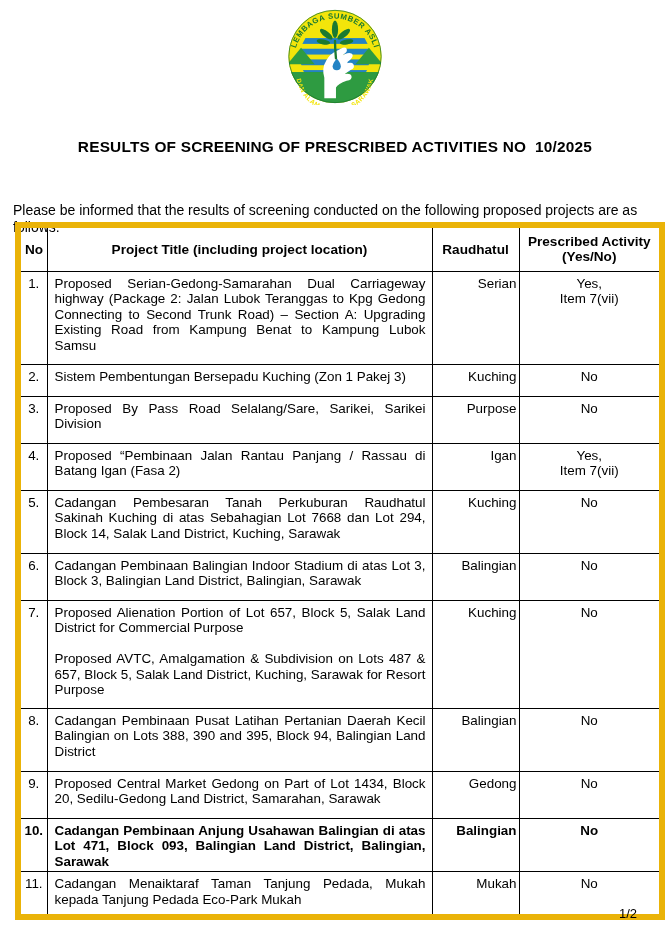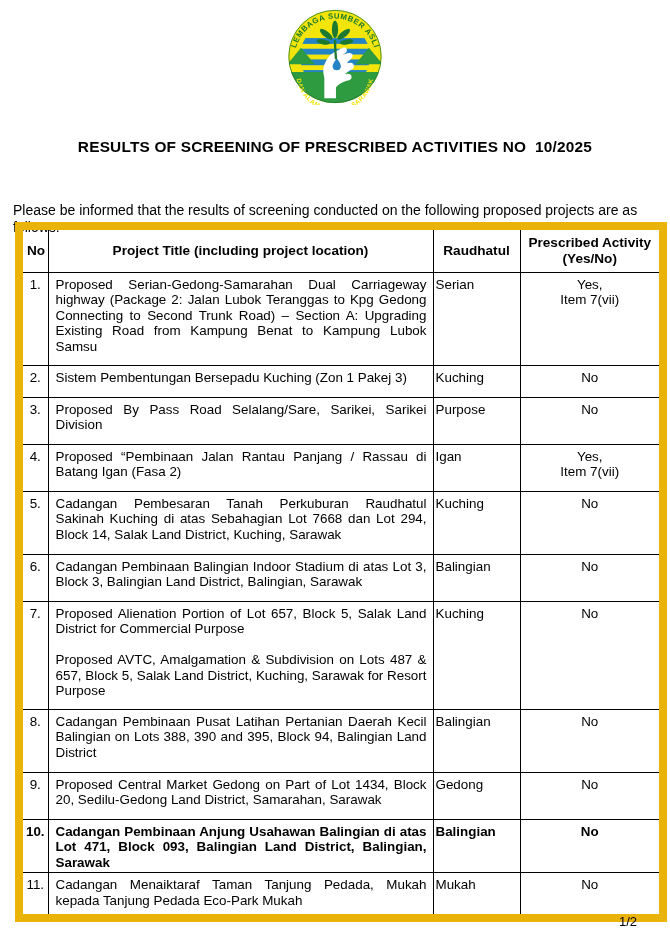--- a/index.html
+++ b/index.html
@@ -35,40 +35,39 @@
   .results-table {
     position: absolute; top: 222px; left: 15px;
     width: 644px;
     border-collapse: collapse;
     table-layout: fixed;
     font-size: 13.4px; line-height: 15.5px;
   }
   .results-table th, .results-table td {
     border: 1px solid #000;
   }
-  .results-table { border: 8px solid #eab308; }
+  .results-table { border: 6px solid #eab308; }
   .results-table thead tr { height: 46px; }
   .results-table th {
     font-weight: bold; text-align: center; vertical-align: middle;
     white-space: pre-line; padding: 2px 4px; font-size: 13.6px;
   }
   .results-table td { vertical-align: top; padding: 4px 2px 2px; }
   td.cell-no { text-align: center; }
   td.cell-title {
     text-align: justify; padding-left: 7px; padding-right: 6px;
     white-space: pre-line;
   }
-  td.cell-location { text-align: left; }
+  td.cell-location { text-align: right; }
   td.cell-prescribed { text-align: center; white-space: pre-line; }
 
   
   .page-number {
     position: absolute; top: 906px; right: 33px;
     font-size: 13px;
-    margin-top: 8px;
   }
 </style>
 </head>
 <body>
 
 <div class="page">
 
   <div class="logo-wrap">
     <svg viewBox="0 0 100 100">
       <defs>

